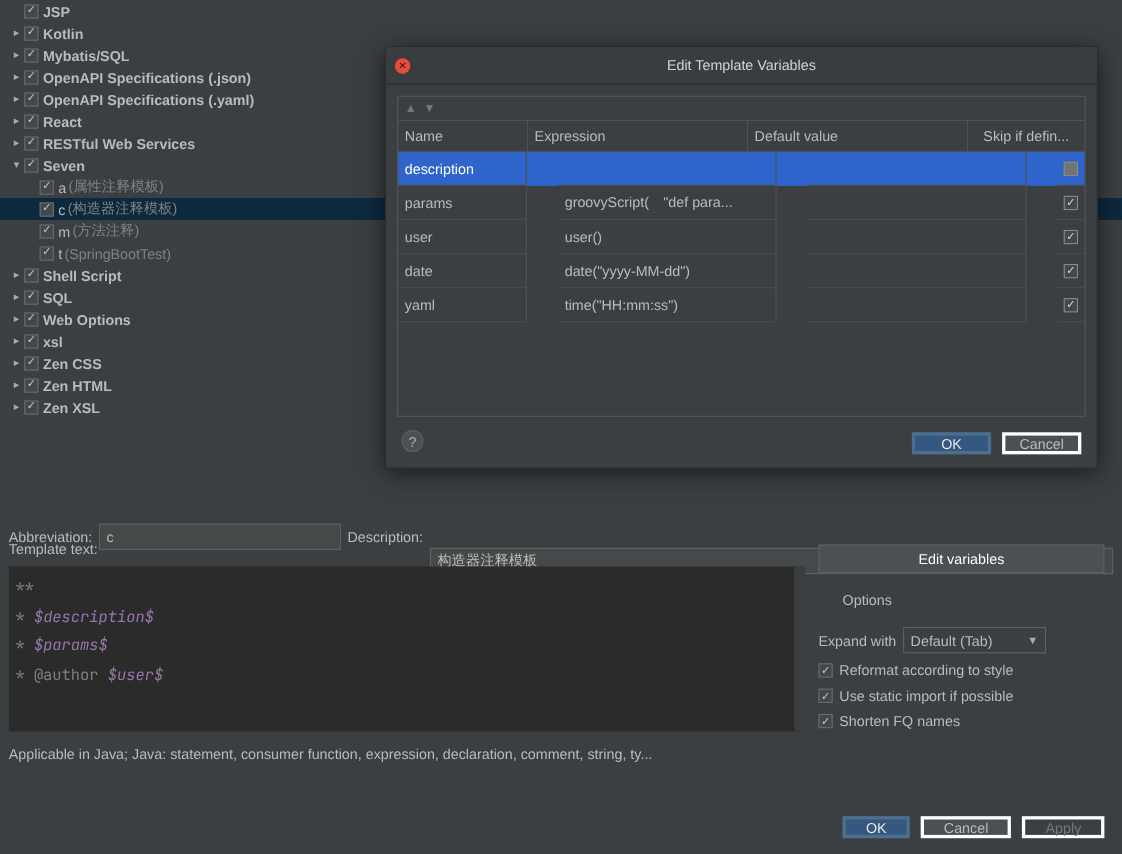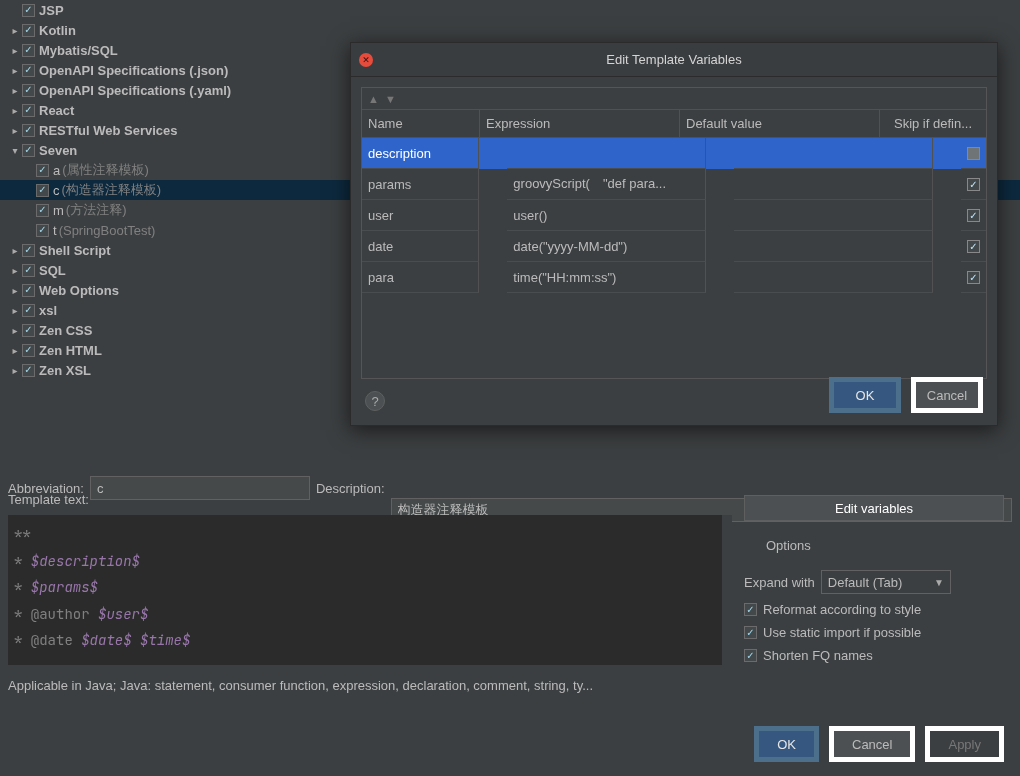--- a/index.html
+++ b/index.html
@@ -56,21 +56,21 @@
 .select {
   background:#3c3f41; border:1px solid #616161; height:24px; width:130px;
   color:#bbbbbb; display:flex; align-items:center; justify-content:space-between; padding:0 6px;
 }
 .select .caret { font-size:10px; color:#aaa; }
 .opt-cb { width:13px; height:13px; border:1px solid #6b6b6b; background:#43494a; display:inline-flex; align-items:center; justify-content:center; flex-shrink:0; }
 .opt-cb.checked::after { content:"✓"; color:#a0d8ef; font-size:10px; }
 
 
 .bottom-bar { position:absolute; right:16px; bottom:14px; display:flex; gap:10px; }
-.btn { height:36px; padding:0 18px; display:flex; align-items:center; border:5px solid #ffffff; background:#4c5052; color:#bbbbbb; }
+.btn { height:20px; padding:0 18px; display:flex; align-items:center; border:3px solid #ffffff; background:#4c5052; color:#bbbbbb; }
 .btn.primary { background:#365880; border-color:#4c708c; color:#e6e6e6; }
 .btn.disabled { color:#777; background:#3c3f41; }
 
 
 .modal {
   position:absolute; left:350px; top:42px; width:648px; height:384px;
   background:#3c3f41; border:1px solid #2b2b2b; box-shadow: 0 4px 20px rgba(0,0,0,.6);
 }
 .modal-titlebar {
   height:34px; background:#3a3d3f; display:flex; align-items:center; padding:0 8px;
@@ -212,21 +212,20 @@
   <input class="text-input desc-input" value="构造器注释模板" style="">
 </div>
 
 <div class="ttext-label">Template text:</div>
 
 <div class="template-text">
   <div><span class="tok-pale">**</span></div>
   <div><span class="tok-pale"> * </span><span class="tok-var">$description$</span></div>
   <div><span class="tok-pale"> * </span><span class="tok-var">$params$</span></div>
   <div><span class="tok-pale"> * @author </span><span class="tok-var">$user$</span></div>
-  <div><span class="tok-pale"> * @date </span><span class="tok-var">$date$</span><span> </span><span class="tok-var">$time$</span></div>
   <div class="scrollbar"></div>
 </div>
 
 <div class="applicable">Applicable in Java; Java: statement, consumer function, expression, declaration, comment, string, ty...</div>
 
 <div class="edit-vars-btn">Edit variables</div>
 <div class="options-head">Options</div>
 <div class="options-block">
   <div class="opt-row">
     <span>Expand with</span>
@@ -299,21 +298,21 @@
           </div>
           <div class="table-row">
             <div class="col c-name">date</div>
             <div class="col c-expr">date("yyyy-MM-dd")</div>
             <div class="col c-def"></div>
             <div class="col c-skip">
               <span class="row-cb checked"></span>
             </div>
           </div>
           <div class="table-row">
-            <div class="col c-name">para</div>
+            <div class="col c-name">yaml</div>
             <div class="col c-expr">time("HH:mm:ss")</div>
             <div class="col c-def"></div>
             <div class="col c-skip">
               <span class="row-cb checked"></span>
             </div>
           </div>
         </div>
     </div>
   </div>
   <div class="help-dot">?</div>

